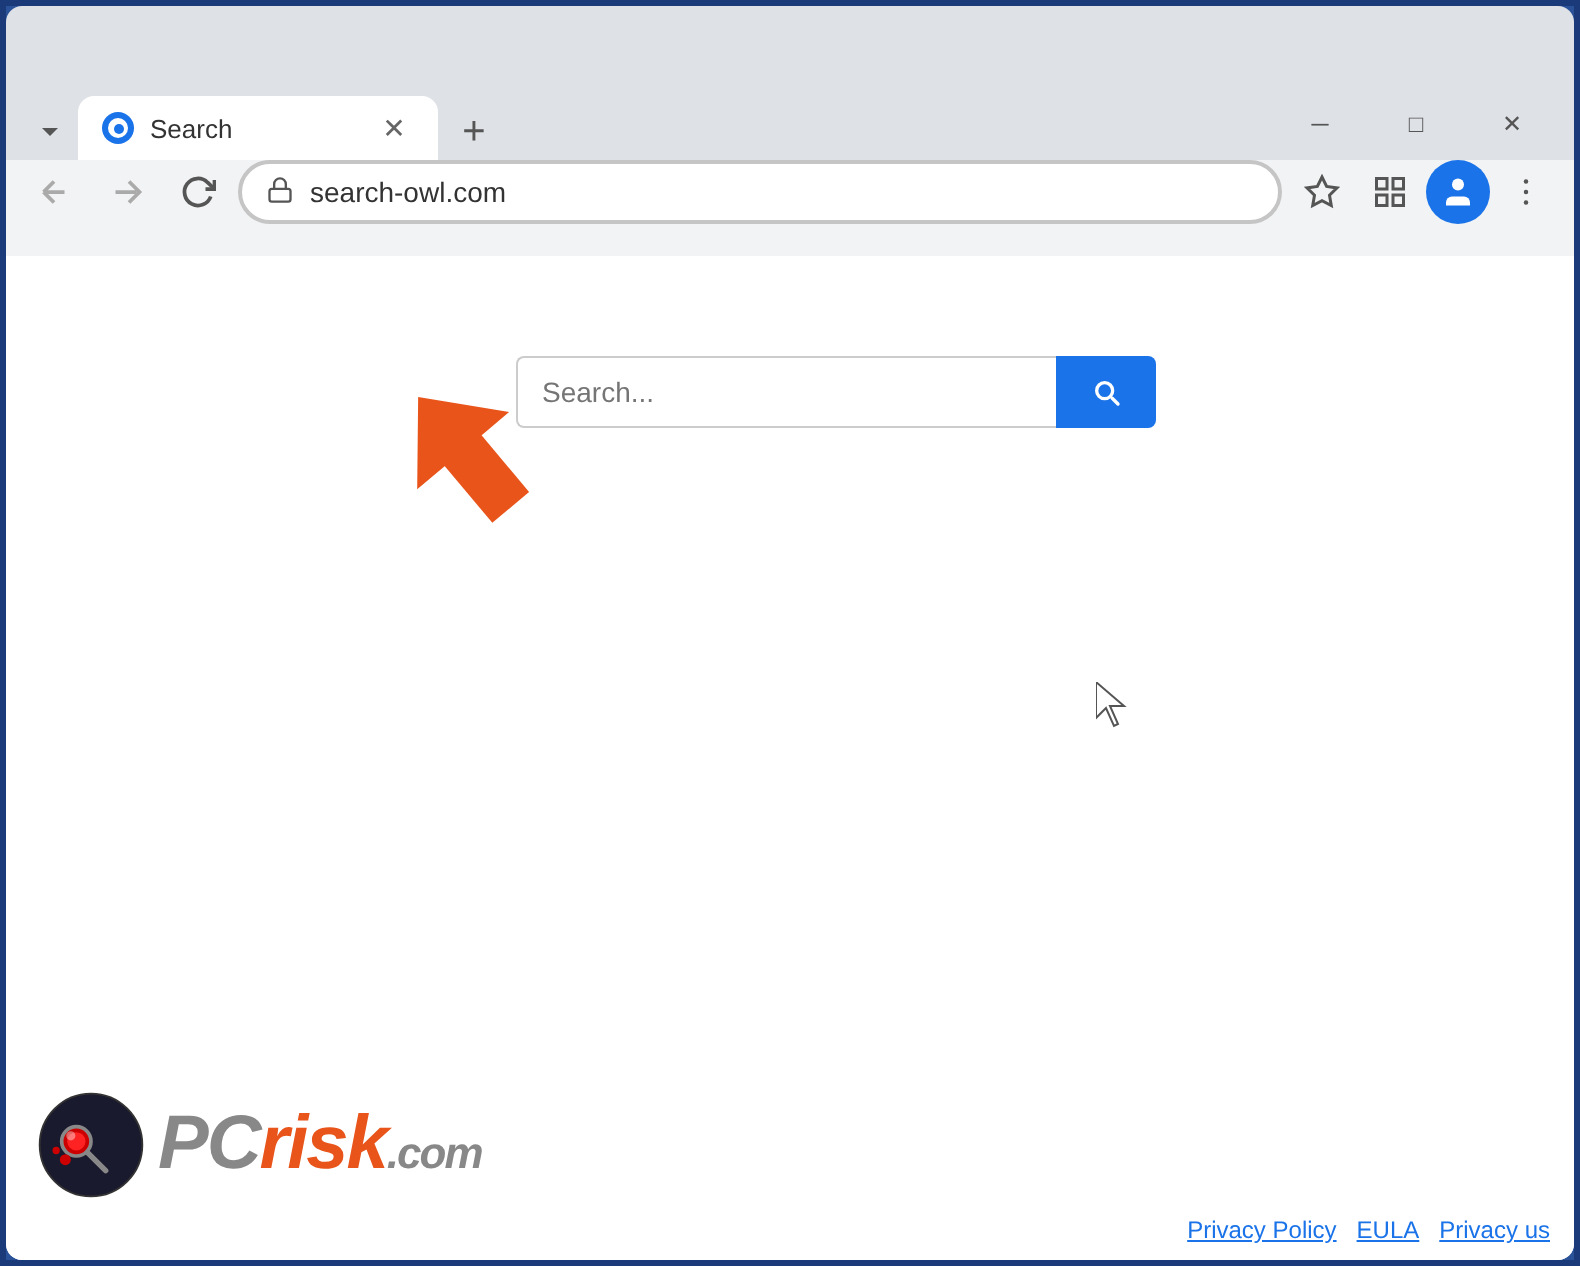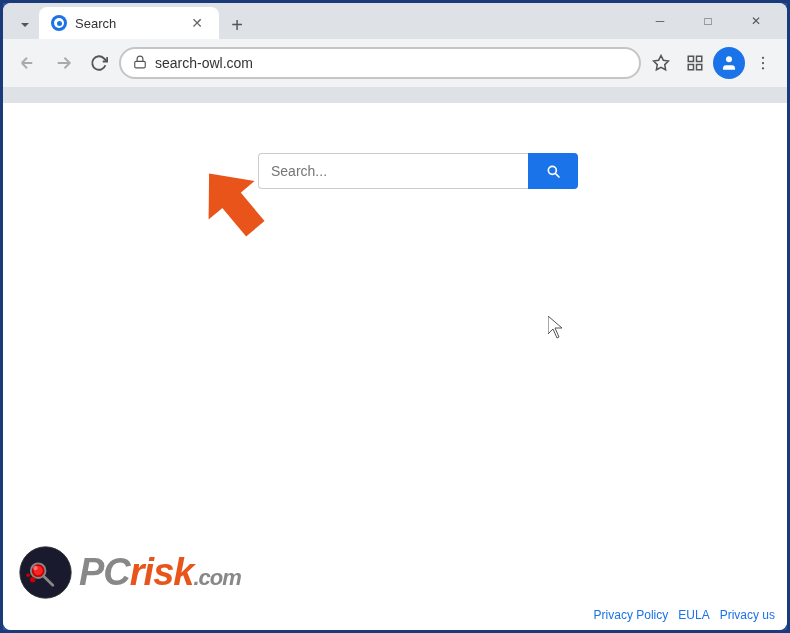--- a/index.html
+++ b/index.html
@@ -26,20 +26,21 @@
 
     
     .title-bar {
       background: #dee1e6;
       height: 36px;
       display: flex;
       align-items: center;
       padding: 0 8px;
       gap: 4px;
       flex-shrink: 0;
+      margin-top: 41px;
     }
 
     .tab-list {
       display: flex;
       align-items: flex-end;
       height: 100%;
       flex: 1;
     }
 
     .tab-dropdown {
@@ -146,21 +147,21 @@
       cursor: pointer;
       font-size: 12px;
       color: #555;
     }
 
     
     .nav-bar {
       background: #f1f3f4;
       height: 48px;
       display: flex;
-      align-items: center;
+      align-items: flex-start;
       padding: 0 8px;
       gap: 4px;
       flex-shrink: 0;
     }
 
     .nav-btn {
       width: 32px;
       height: 32px;
       display: flex;
       align-items: center;
@@ -234,21 +235,20 @@
       color: white;
       font-size: 16px;
     }
 
     
     .page-content {
       flex: 1;
       background: #fff;
       position: relative;
       overflow: hidden;
-      margin-top: 16px;
     }
 
     
     .search-area {
       position: absolute;
       top: 50px;
       left: 255px;
       display: flex;
       align-items: center;
       gap: 0;
@@ -297,20 +297,21 @@
       bottom: 8px;
       right: 12px;
       display: flex;
       gap: 10px;
     }
 
     .footer-link {
       font-size: 12px;
       color: #1a73e8;
       cursor: pointer;
+      text-decoration: underline;
     }
 
     
     .pcrisk-logo {
       position: absolute;
       bottom: 30px;
       left: 15px;
       display: flex;
       align-items: center;
       gap: 6px;

